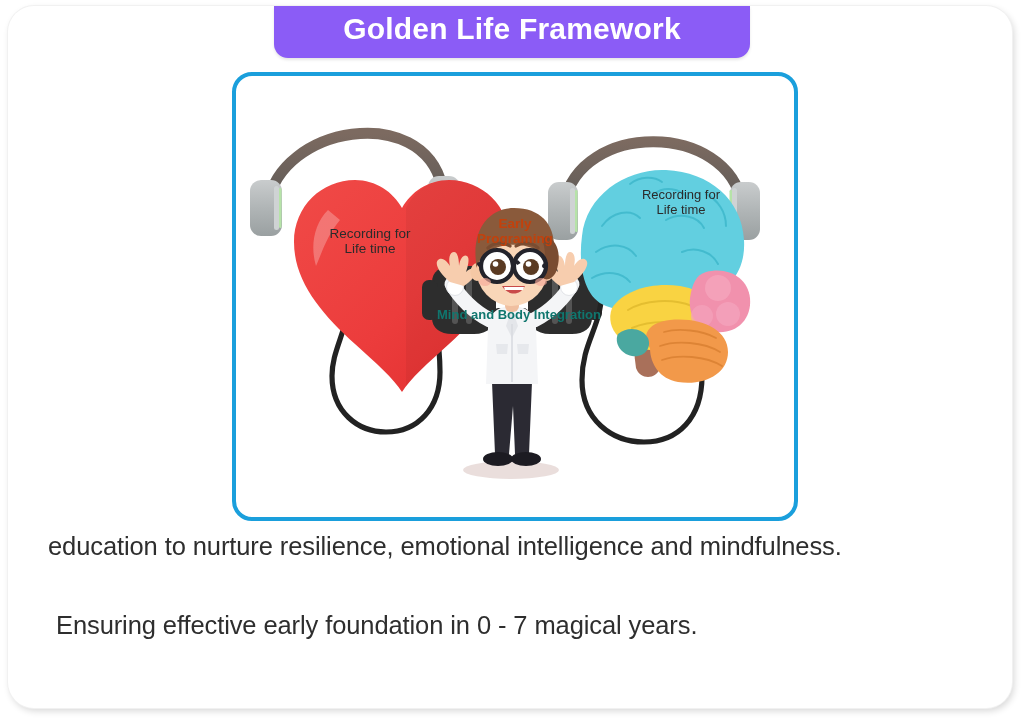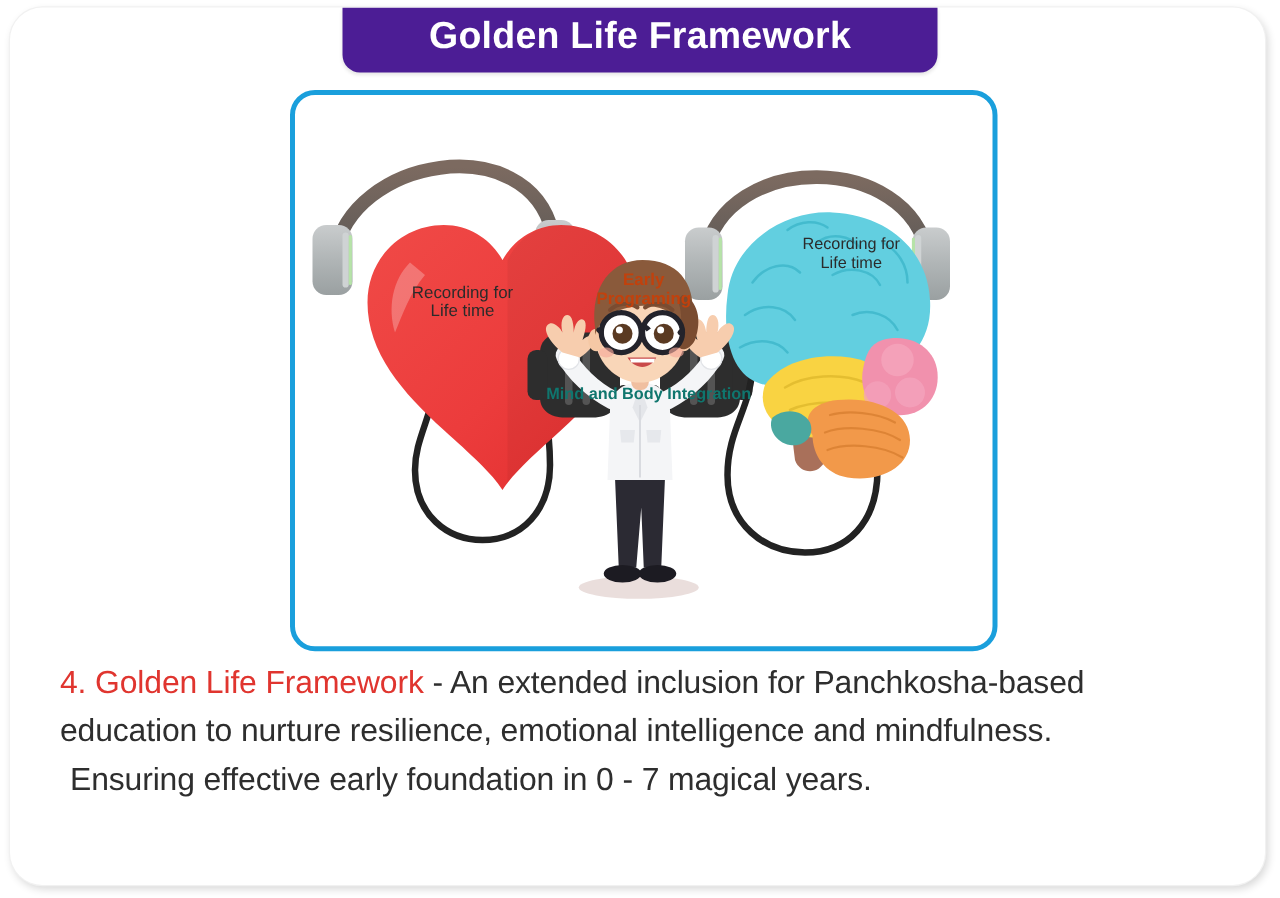--- a/index.html
+++ b/index.html
@@ -27,21 +27,21 @@
     overflow: hidden;
   }
 
   
   .banner {
     position: absolute;
     left: 266px;
     top: 0px;
     width: 476px;
     height: 52px;
-    background: #4c1d95;
+    background: #8b5cf6;
     border-bottom-left-radius: 14px;
     border-bottom-right-radius: 14px;
     box-shadow: 0 2px 3px rgba(0,0,0,0.10);
   }
   .banner-title {
     position: absolute;
     left: 0;
     right: 0;
     top: 6px;
     text-align: center;
@@ -101,21 +101,21 @@
     width: 930px;
     font-size: 25.5px;
     line-height: 39px;
     color: #2e2e2e;
     letter-spacing: -0.1px;
   }
   .caption .hl {
     color: #e0352f;
   }
   .caption .ln { display: block; }
-  .caption .ln-indent { padding-left: 8px; }
+  .caption .ln-indent { padding-left: 8px; margin-top: 40px; }
 </style>
 </head>
 <body>
 
 <div class="card">
 
   <div class="banner">
     <div class="banner-title">Golden Life Framework</div>
   </div>
 
@@ -359,18 +359,17 @@
     <div class="lbl lbl-brain">Recording for
 Life time</div>
 
     <div class="lbl lbl-early">Early
 Programing</div>
 
     <div class="lbl lbl-integration">Mind and Body Integration</div>
   </div>
 
   <div class="caption">
-    <span class="ln"><span class="hl">4. Golden Life Framework</span><span> - An extended inclusion for Panchkosha-based</span></span>
     <span class="ln">education to nurture resilience, emotional intelligence and mindfulness.</span>
     <span class="ln ln-indent"> Ensuring effective early foundation in 0 - 7 magical years.</span>
   </div>
 
 </div>
 
 </body></html>

